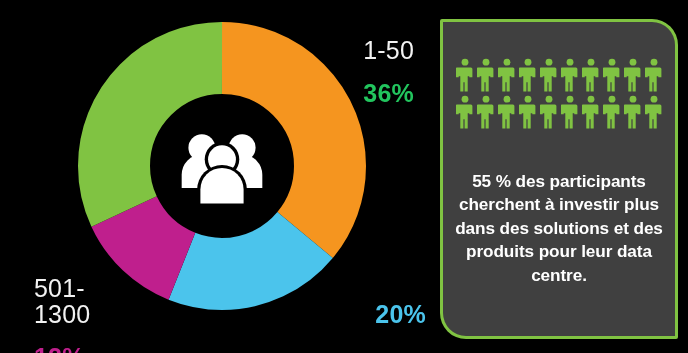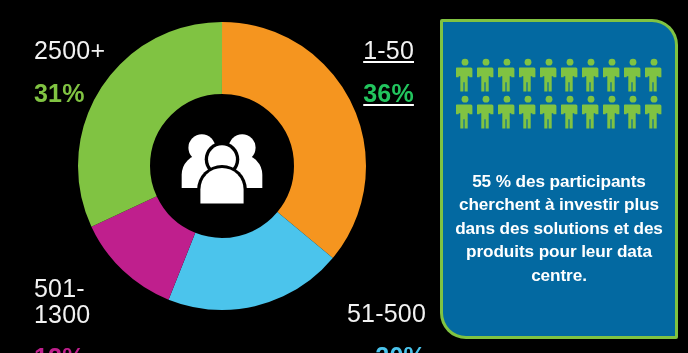--- a/index.html
+++ b/index.html
@@ -47,30 +47,30 @@
     color:#f2f2f2;
   }
   .slice-label .pct {
     display:block;
     font-size:25px;
     font-weight:700;
     letter-spacing:0.2px;
     margin-top:1px;
   }
   .lbl-tl { left:34px;  top:20px;  text-align:left; }
-  .lbl-tr { right:22px; top:20px;  text-align:center;text-decoration:underline; }
+  .lbl-tr { right:22px; top:20px;  text-align:right; }
   .lbl-bl { left:34px;  top:258px; text-align:left; }
   .lbl-br { right:10px; top:283px; text-align:right; }
 
   
   .stat-panel {
     position:absolute;
     left:440px; top:19px;
     width:238px; height:320px;
-    background:#0369a1;
+    background:#404040;
     border:3px solid #80C342;
     border-radius:2px 26px 2px 26px;
   }
   .people-grid {
     position:absolute; left:0; right:0; top:36px;
     display:flex; flex-direction:column; align-items:center;
     gap:3px;
   }
   .people-row { display:flex; gap:3px; justify-content:center; }
   .people-row svg { display:block; width:18px; height:34px; }
@@ -119,38 +119,33 @@
 
             <circle cx="50" cy="43" r="18" fill="#000000"></circle>
             <circle cx="50" cy="43" r="14.5"></circle>
             <path d="M24 92 v-17 a26 26 0 0 1 52 0 v17 z" fill="#000000"></path>
             <path d="M27.5 89 v-14.5 a22.5 22.5 0 0 1 45 0 v14.5 z"></path>
           </g>
         </svg>
       </div>
     </div>
 
-    <div class="slice-label lbl-tl">
-      <span class="cat">2500+</span>
-      <span class="pct" style="color:#80C342">31%</span>
-    </div>
 
     <div class="slice-label lbl-tr">
       <span class="cat">1-50</span>
       <span class="pct" style="color:#22c55e">36%</span>
     </div>
 
     <div class="slice-label lbl-bl">
       <span class="cat">501-
 1300</span>
       <span class="pct" style="color:#BF1F8D">12%</span>
     </div>
 
     <div class="slice-label lbl-br">
-      <span class="cat">51-500</span>
       <span class="pct" style="color:#4BC4EC">20%</span>
     </div>
   </div>
 
   <div class="stat-panel">
     <div class="people-grid">
       <div class="people-row">
           <span>
             <svg viewBox="0 0 18 34" aria-hidden="true">
               <g fill="#80C342">

